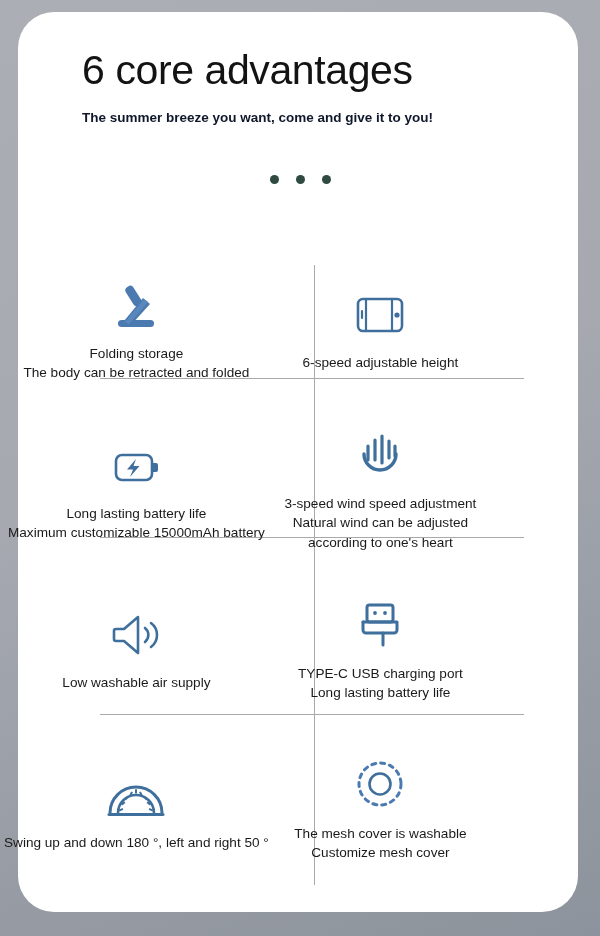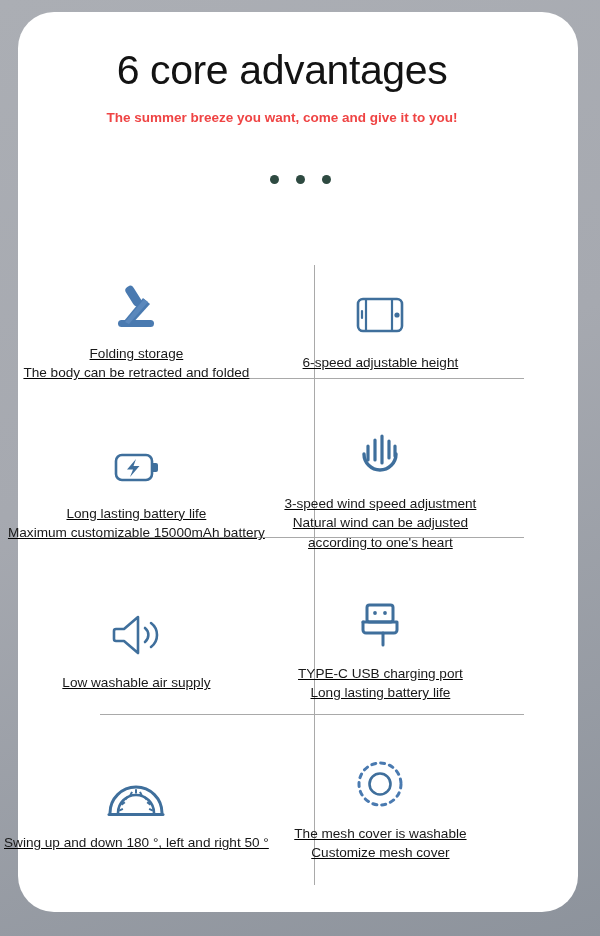--- a/index.html
+++ b/index.html
@@ -26,35 +26,34 @@
     height: 900px;
     background: #ffffff;
     border-radius: 36px;
   }
   
   .header {
     position: absolute;
     left: 82px;
     top: 48px;
     width: 400px;
-    text-align: center;
   }
   .title {
     font-size: 41px;
     font-weight: 400;
     color: #131313;
     letter-spacing: -0.4px;
     line-height: 1.12;
     white-space: nowrap;
   }
   .subtitle {
     margin-top: 16px;
     font-size: 13.5px;
     font-weight: 600;
-    color: #ef4444;
+    color: #0f172a;
     white-space: nowrap;
   }
   .dots {
     position: absolute;
     left: 0;
     top: 175px;
     width: 600px;
     display: flex;
     justify-content: center;
     gap: 17px;
@@ -68,21 +67,20 @@
   
   .grid {
     position: absolute;
     left: 0px;
     top: 248px;
     width: 488px;
     height: 640px;
     display: grid;
     grid-template-columns: 1fr 1fr;
     grid-template-rows: 1fr 1fr 1fr 1fr;
-    text-decoration: underline;
   }
   .cell {
     position: relative;
     display: flex;
     flex-direction: column;
     align-items: center;
     justify-content: center;
     padding: 0 4px;
     box-sizing: border-box;
   }

